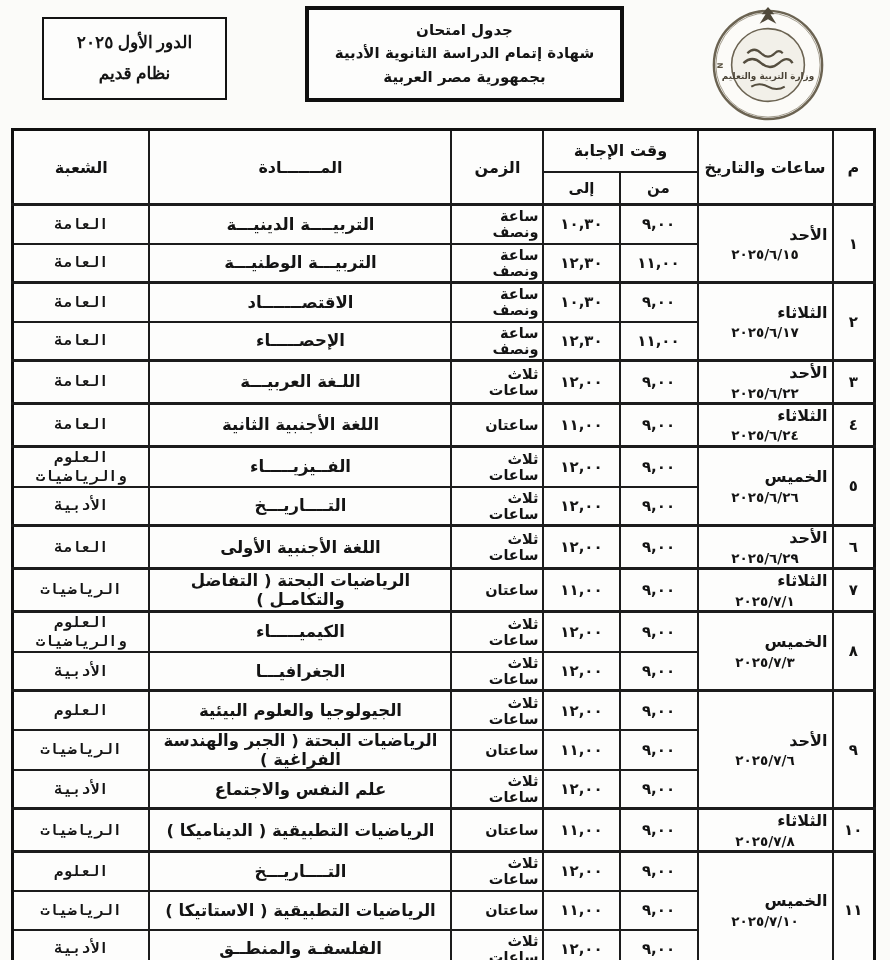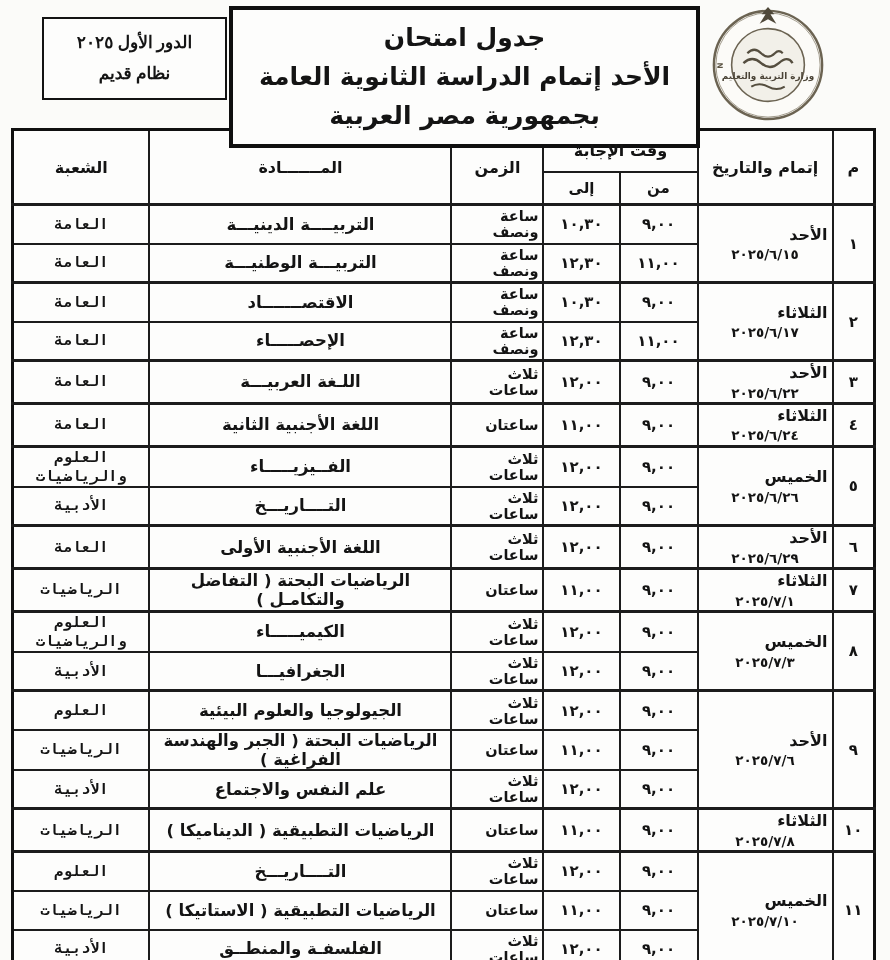--- a/index.html
+++ b/index.html
@@ -20,21 +20,21 @@
     align-items: flex-start;
     padding: 4px 56px 0 42px;
     height: 124px;
   }
   .logo-wrap { width: 132px; height: 120px; flex: 0 0 auto; }
   .title-box {
     border: 4px solid #0f0f0f;
     padding: 9px 26px;
     text-align: center;
     font-weight: 700;
-    font-size: 25px;
+    font-size: 15px;
     line-height: 1.55;
     margin-top: 2px;
     background: #fdfdfc;
   }
   .session-box {
     border: 2.5px solid #131313;
     padding: 9px 20px;
     text-align: center;
     font-weight: 700;
     font-size: 17px;
@@ -99,21 +99,21 @@
         <path d="M65 3 l6.5 7.5 h-4 l6 9.5 -8.5 -4.5 -8.5 4.5 6 -9.5 h-4 z" fill="#4f483a"></path>
         <path d="M44 50 q7 -7 14 0 t14 0 q4 -4 8 0" stroke="#554e3f" stroke-width="2.2" fill="none"></path>
         <path d="M40 60 q9 -8 18 0 t18 0 t14 0" stroke="#554e3f" stroke-width="2.4" fill="none"></path>
         <text x="65" y="76" text-anchor="middle" font-size="9" font-weight="bold" fill="#4a4336" font-family="DejaVu Sans, sans-serif">وزارة التربية والتعليم</text>
         <path d="M48 84 q8 -5 17 0 t17 0" stroke="#554e3f" stroke-width="2" fill="none"></path>
       </svg>
     </div>
 
     <div class="title-box">
       <div>جدول امتحان</div>
-      <div>الأحد إتمام الدراسة الثانوية العامة</div>
+      <div>شهادة إتمام الدراسة الثانوية الأدبية</div>
       <div>بجمهورية مصر العربية</div>
     </div>
 
     <div class="session-box">
       <div>الدور الأول ٢٠٢٥</div>
       <div>نظام قديم</div>
     </div>
 
   </div>
 
@@ -123,21 +123,21 @@
         <col style="width:135px">
         <col style="width:78px">
         <col style="width:76px">
       <col style="width:92px">
         <col style="width:302px">
         <col style="width:137px">
     </colgroup>
     <thead>
       <tr class="h1">
         <th rowspan="2">م</th>
-        <th rowspan="2">إتمام والتاريخ</th>
+        <th rowspan="2">ساعات والتاريخ</th>
         <th colspan="2">وقت الإجابة</th>
         <th rowspan="2">الزمن</th>
         <th rowspan="2">المـــــــادة</th>
         <th rowspan="2">الشعبة</th>
       </tr>
       <tr class="h2">
         <th>من</th>
         <th>إلى</th>
       </tr>
     </thead>

